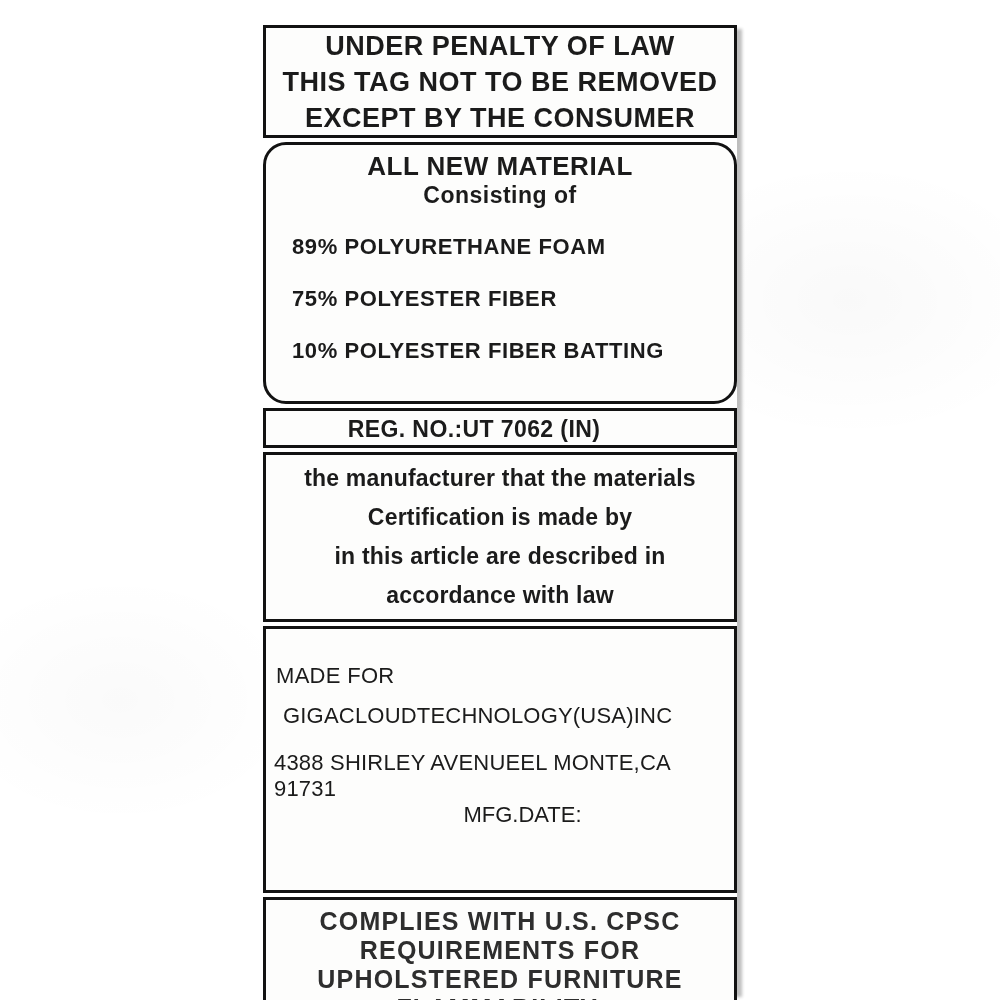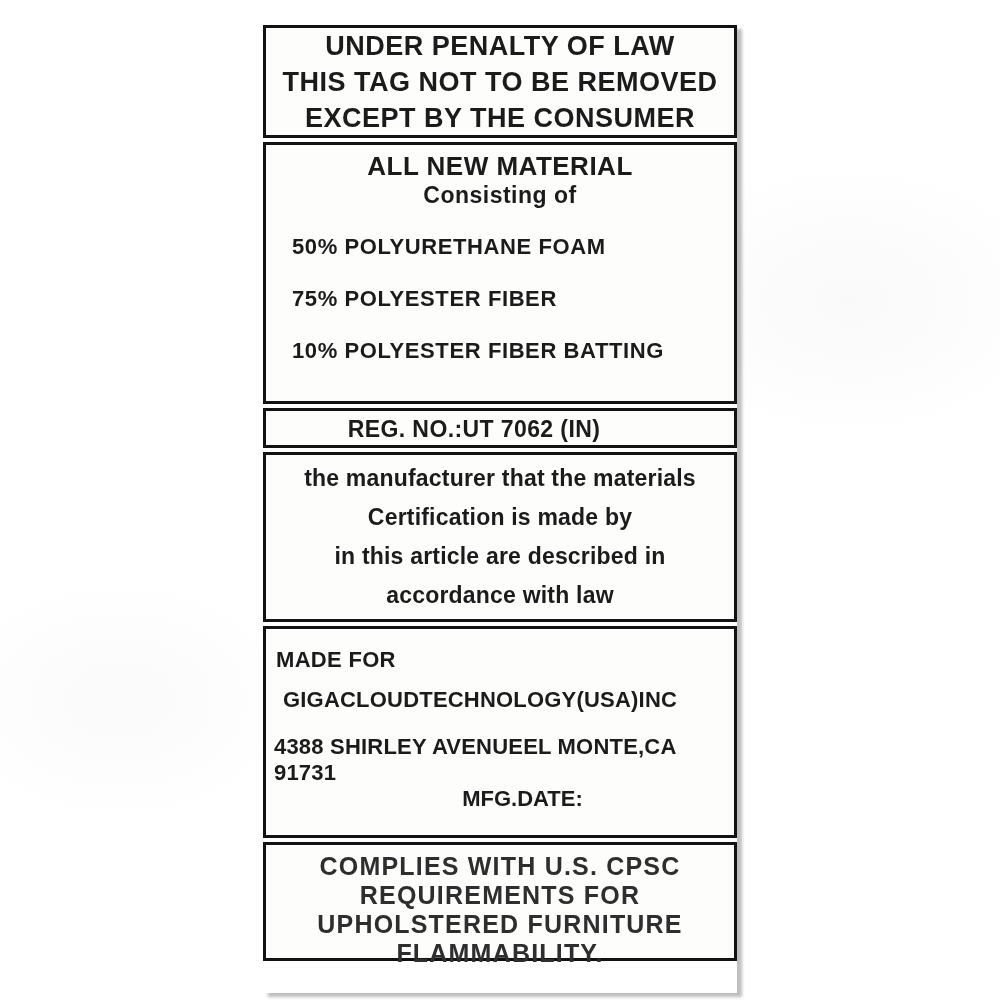--- a/index.html
+++ b/index.html
@@ -33,21 +33,21 @@
     flex:0 0 auto;
   }
   
   .sec-header{
     height:113px;
     display:flex; flex-direction:column; justify-content:center; align-items:center;
     font-size:27px; line-height:36px; font-weight:800; letter-spacing:.5px;
     text-align:center;
   }
   
-  .sec-materials{ height:262px; padding-top:6px; }
+  .sec-materials{ height:262px; padding-top:6px;border-radius:23px; }
   .materials-title{
     text-align:center; font-size:26px; line-height:30px; font-weight:800; letter-spacing:.5px;
   }
   .materials-subtitle{
     text-align:center; font-size:23px; line-height:28px; font-weight:800; letter-spacing:.5px;
   }
   .materials-list{ margin-top:12px; }
   .material-item{
     height:52px; display:flex; align-items:center;
     padding-left:26px;
@@ -61,21 +61,21 @@
     font-size:23px; font-weight:800; letter-spacing:.4px;
   }
   
   .sec-cert{
     height:170px;
     display:flex; flex-direction:column; justify-content:center;
     text-align:center;
     font-size:23px; line-height:39px; font-weight:700; letter-spacing:.2px;
   }
   
-  .sec-madefor{ height:212px; padding-top:18px; font-weight:700; }
+  .sec-madefor{ height:267px; padding-top:34px; font-weight:400; }
   .madefor-label{ padding-left:10px; font-size:22px; line-height:26px; letter-spacing:.3px; }
   .madefor-company{ margin-top:14px; padding-left:17px; font-size:22px; line-height:26px; letter-spacing:.2px; }
   .madefor-address{ margin-top:21px; padding-left:8px; font-size:22px; line-height:26px; letter-spacing:.2px; }
   .madefor-mfgdate{ padding-left:45px; text-align:center; font-size:22px; line-height:26px; }
   
   .sec-comply{
     height:119px; padding-top:7px;
     text-align:center;
     font-size:25px; line-height:29px; font-weight:700; letter-spacing:1.2px;
     color:var(--ink-soft);
@@ -89,21 +89,21 @@
   <div class="sec sec-header">
     <div>UNDER PENALTY OF LAW</div>
     <div>THIS TAG NOT TO BE REMOVED</div>
     <div>EXCEPT BY THE CONSUMER</div>
   </div>
 
   <div class="sec sec-materials">
     <div class="materials-title">ALL NEW MATERIAL</div>
     <div class="materials-subtitle">Consisting of</div>
     <div class="materials-list">
-      <div class="material-item">50% POLYURETHANE FOAM</div>
+      <div class="material-item">89% POLYURETHANE FOAM</div>
       <div class="material-item">75% POLYESTER FIBER</div>
       <div class="material-item">10% POLYESTER FIBER BATTING</div>
     </div>
   </div>
 
   <div class="sec sec-reg">
     <div>REG. NO.:UT 7062 (IN)</div>
   </div>
 
   <div class="sec sec-cert">

